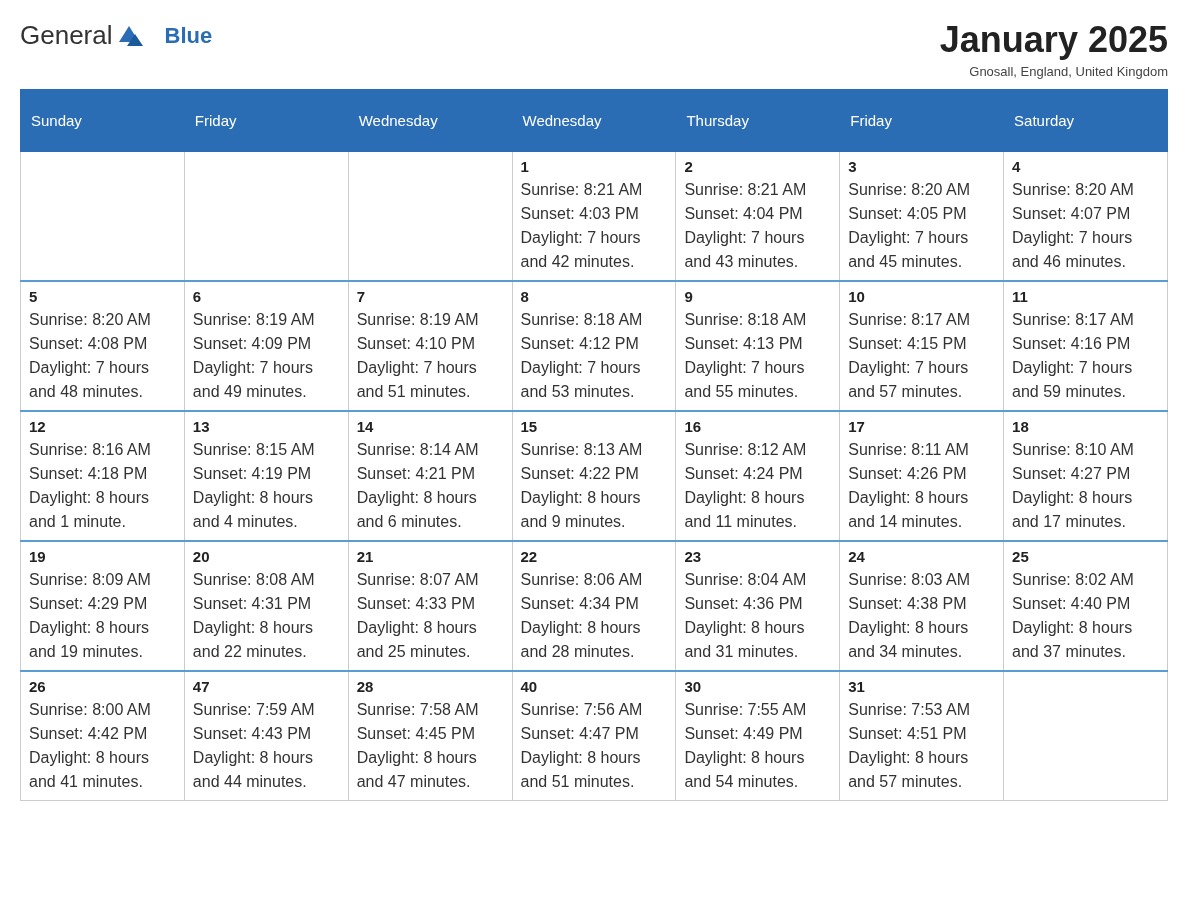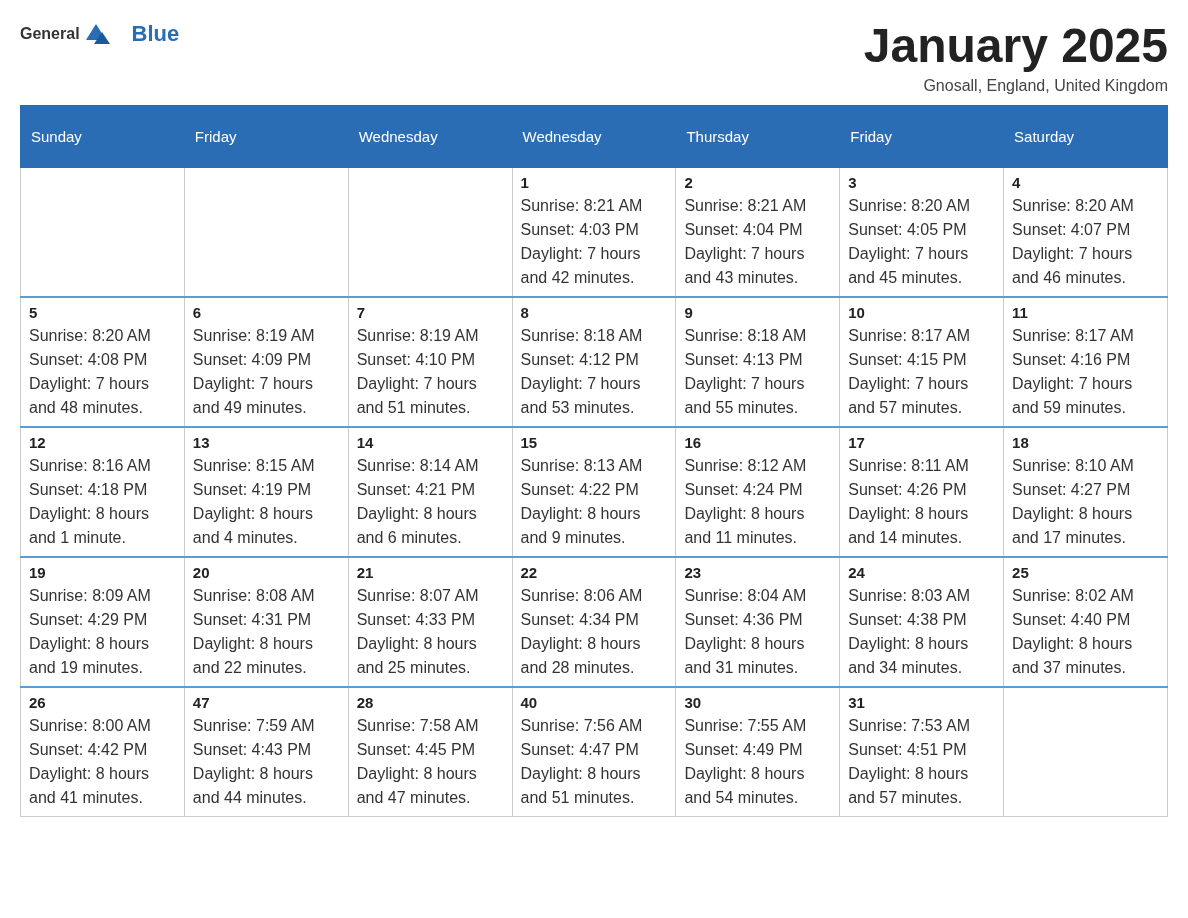--- a/index.html
+++ b/index.html
@@ -15,46 +15,46 @@
       justify-content: space-between;
       align-items: flex-start;
       margin-bottom: 10px;
     }
     .logo {
       display: flex;
       align-items: center;
       gap: 0px;
     }
     .logo-text-general {
-      font-size: 16px;
-      font-weight: bold;
+      font-size: 26px;
+      font-weight: normal;
       color: #333;
     }
     .logo-icon {
       width: 28px;
       height: 28px;
       margin: 0 2px;
     }
     .logo-text-blue {
       font-size: 22px;
       font-weight: bold;
       color: #2a6db5;
       margin-left: 20px;
     }
     .title-section {
       text-align: right;
     }
     .month-title {
-      font-size: 48px;
+      font-size: 36px;
       font-weight: bold;
       color: #222;
       line-height: 1.1;
     }
     .location {
-      font-size: 16px;
+      font-size: 13px;
       color: #444;
       margin-top: 4px;
     }
     .calendar {
       width: 100%;
       border-collapse: collapse;
       margin-top: 10px;
     }
     .calendar th {
       background-color: #2a6db5;

